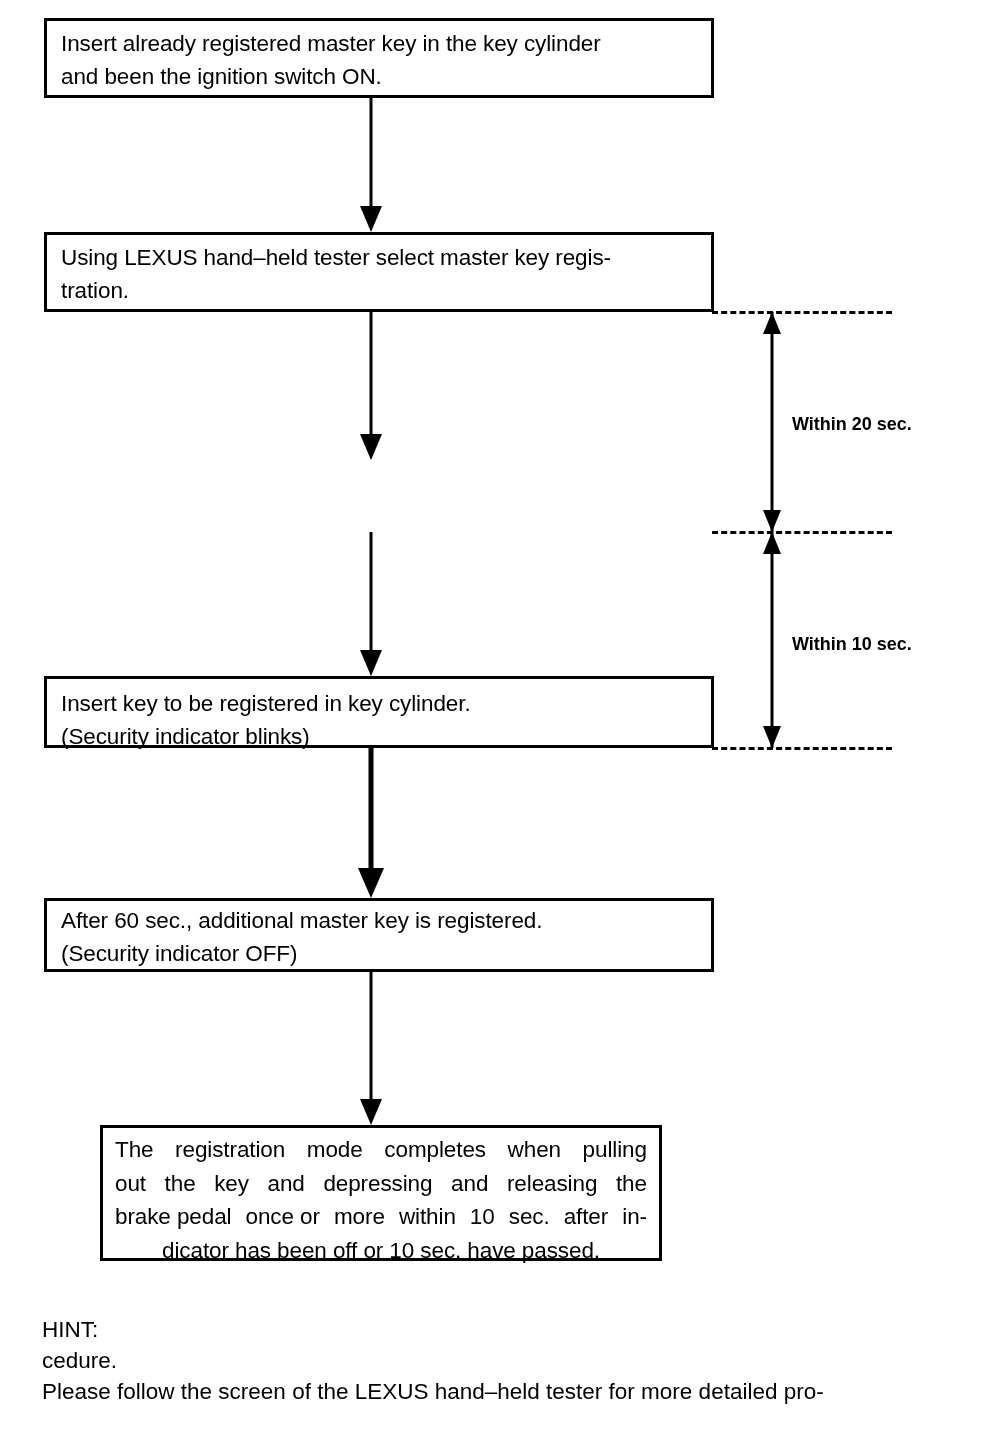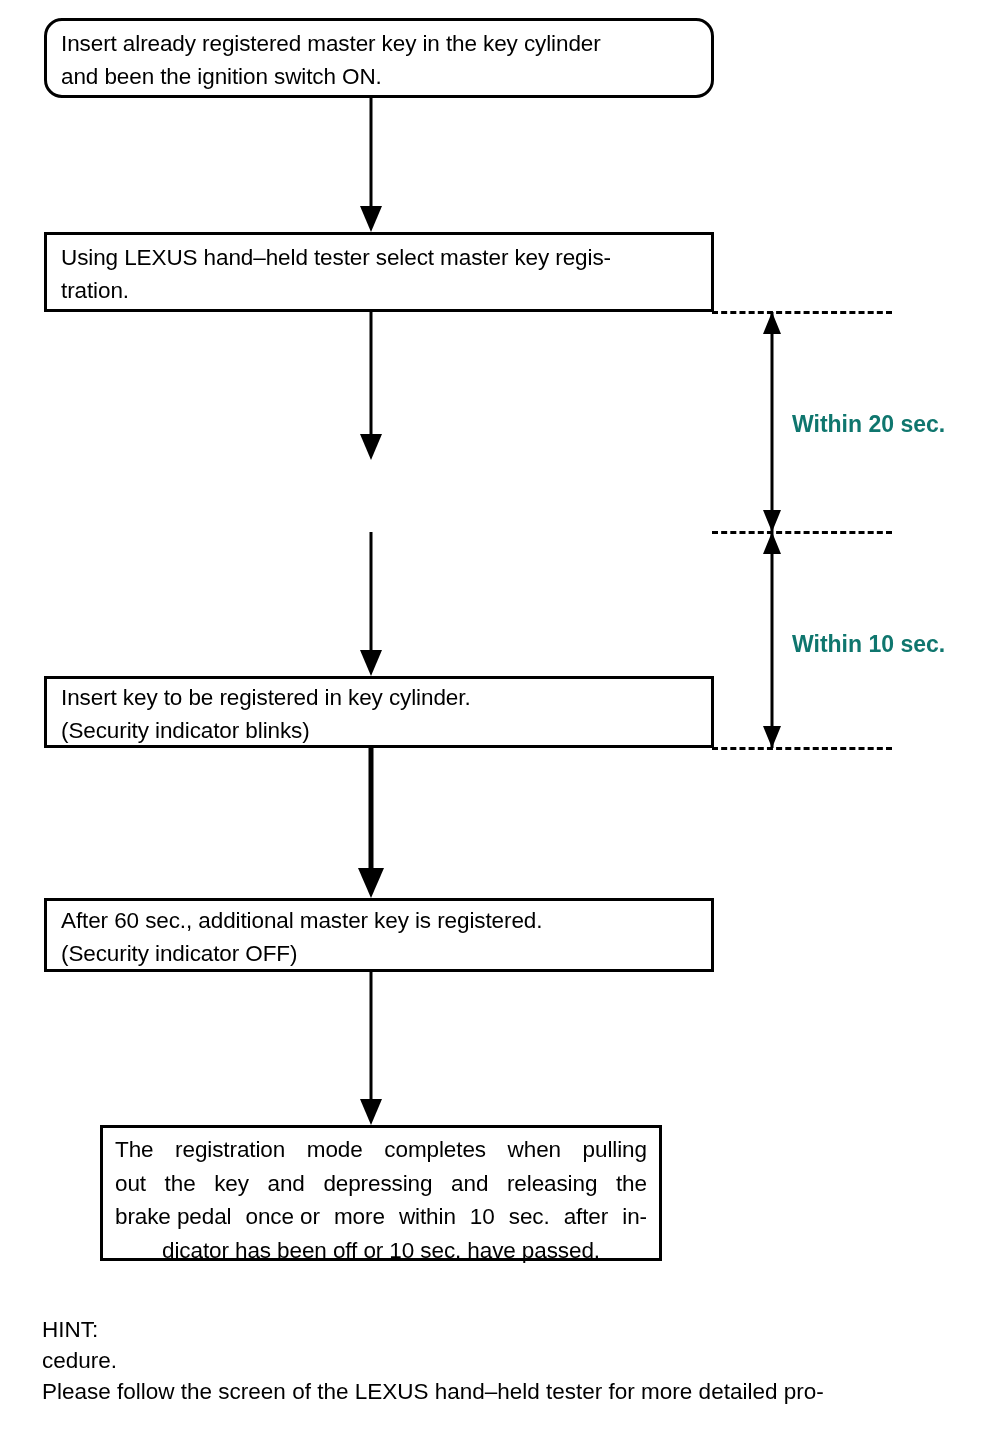--- a/index.html
+++ b/index.html
@@ -112,25 +112,25 @@
   .dim .arrow-up {
     top: 0;
     border-bottom: 22px solid #000;
   }
   .dim .arrow-dn {
     bottom: 0;
     border-top: 22px solid #000;
   }
   .dim-label {
     position: absolute;
-    font-size: 23px;
+    font-size: 18px;
     line-height: 26px;
     font-weight: bold;
     white-space: pre;
-    color: #0f766e;
+    color: #000000;
   }
 
   
   .hint {
     position: absolute;
     left: 42px;
     width: 930px;
     margin-top: 18px;
   }
   .hint .line {
@@ -139,21 +139,21 @@
     line-height: 31px;
     white-space: pre;
     color: #000;
   }
 </style>
 </head>
 <body>
 
 <div id="page-root">
 
-  <div class="fc-box" id="box1" style="left:44px; top:18px; width:670px; height:80px;border-radius:18px;">
+  <div class="fc-box" id="box1" style="left:44px; top:18px; width:670px; height:80px;">
     <span class="line">Insert already registered master key in the key cylinder</span>
     <span class="line">and been the ignition switch ON.</span>
   </div>
 
   <div class="connector" id="conn1" style="left:358px; top:98px; width:26px; height:134px;">
     <div class="shaft" style="width:3px; height:110px;"></div>
     <div class="head"></div>
   </div>
 
   <div class="fc-box" id="box2" style="left:44px; top:232px; width:670px; height:80px;">
@@ -165,21 +165,21 @@
     <div class="shaft" style="width:3px; height:124px;"></div>
     <div class="head"></div>
   </div>
 
 
   <div class="connector" id="conn3" style="left:358px; top:532px; width:26px; height:144px;">
     <div class="shaft" style="width:3px; height:120px;"></div>
     <div class="head"></div>
   </div>
 
-  <div class="fc-box" id="box4" style="left:44px; top:676px; width:670px; height:72px; padding-top:2px;">
+  <div class="fc-box" id="box4" style="left:44px; top:676px; width:670px; height:72px; padding-top:8px;">
     <span class="line">Insert key to be registered in key cylinder.</span>
     <span class="line">(Security indicator blinks)</span>
   </div>
 
   <div class="connector" id="conn4" style="left:356px; top:748px; width:30px; height:150px;">
     <div class="shaft" style="width:5px; height:122px;"></div>
     <div class="head" style="border-left-width:13px; border-right-width:13px; border-top-width:30px;"></div>
   </div>
 
   <div class="fc-box" id="box5" style="left:44px; top:898px; width:670px; height:74px; padding-top:3px;">

